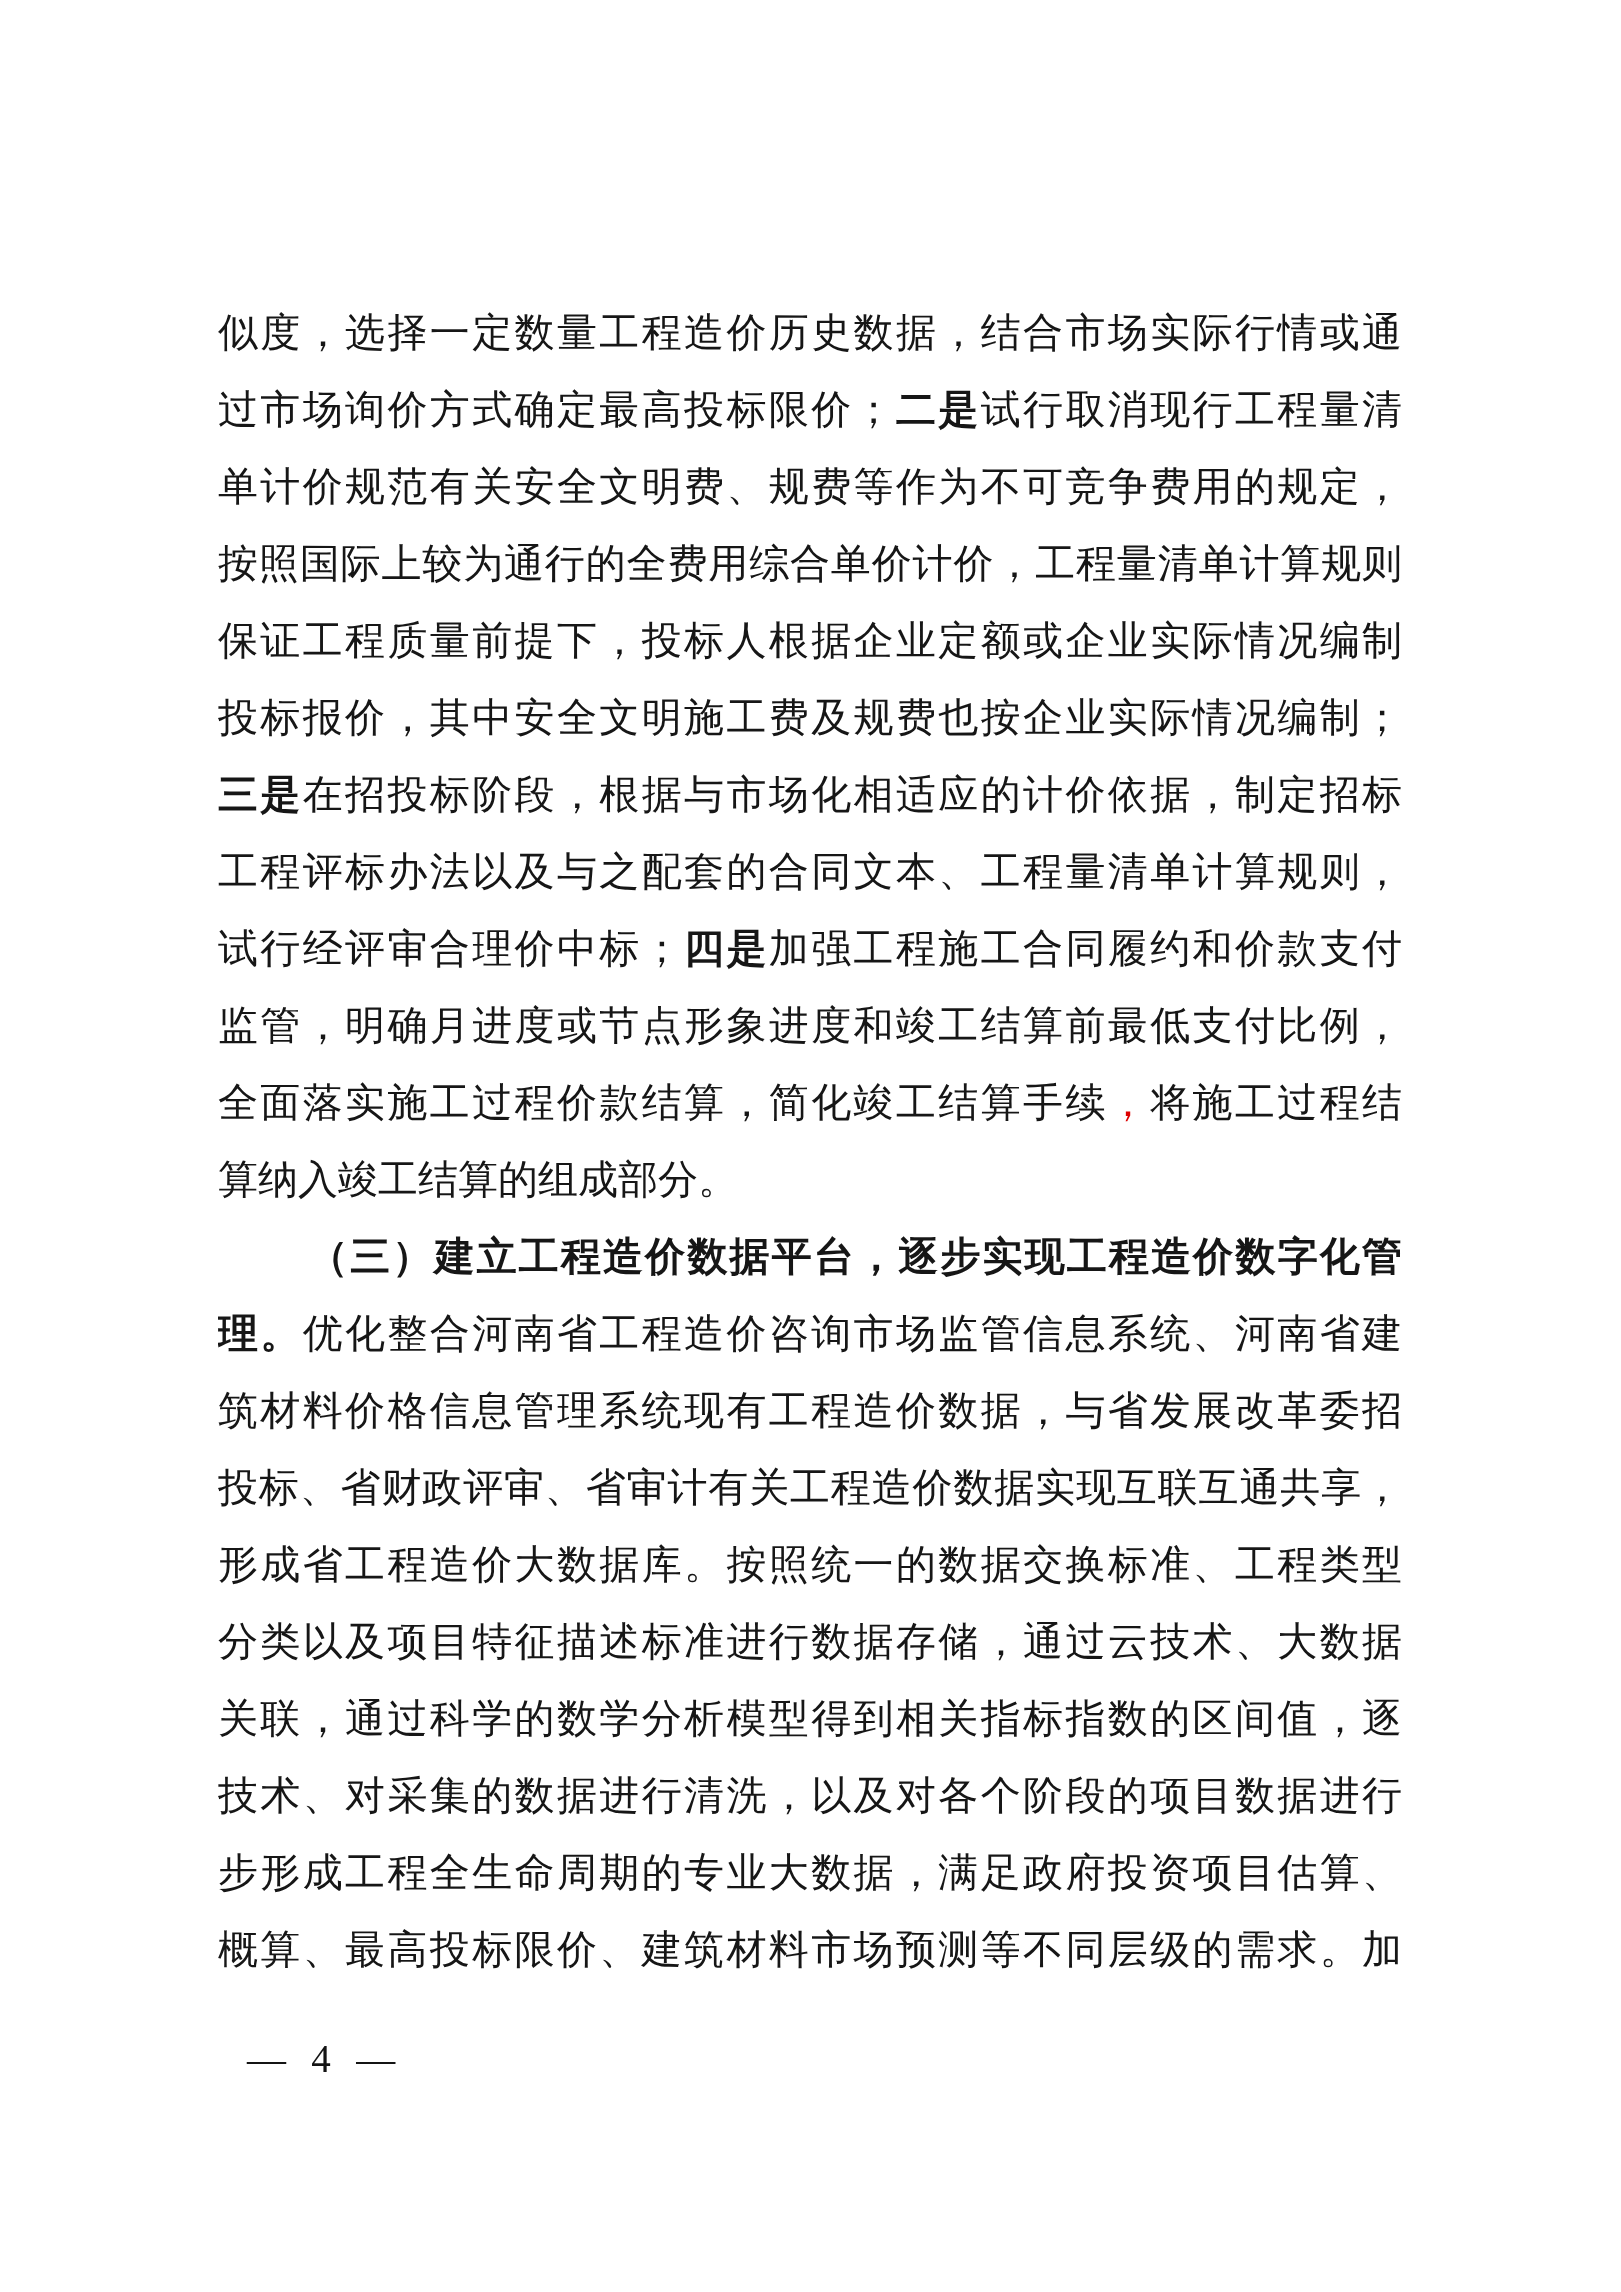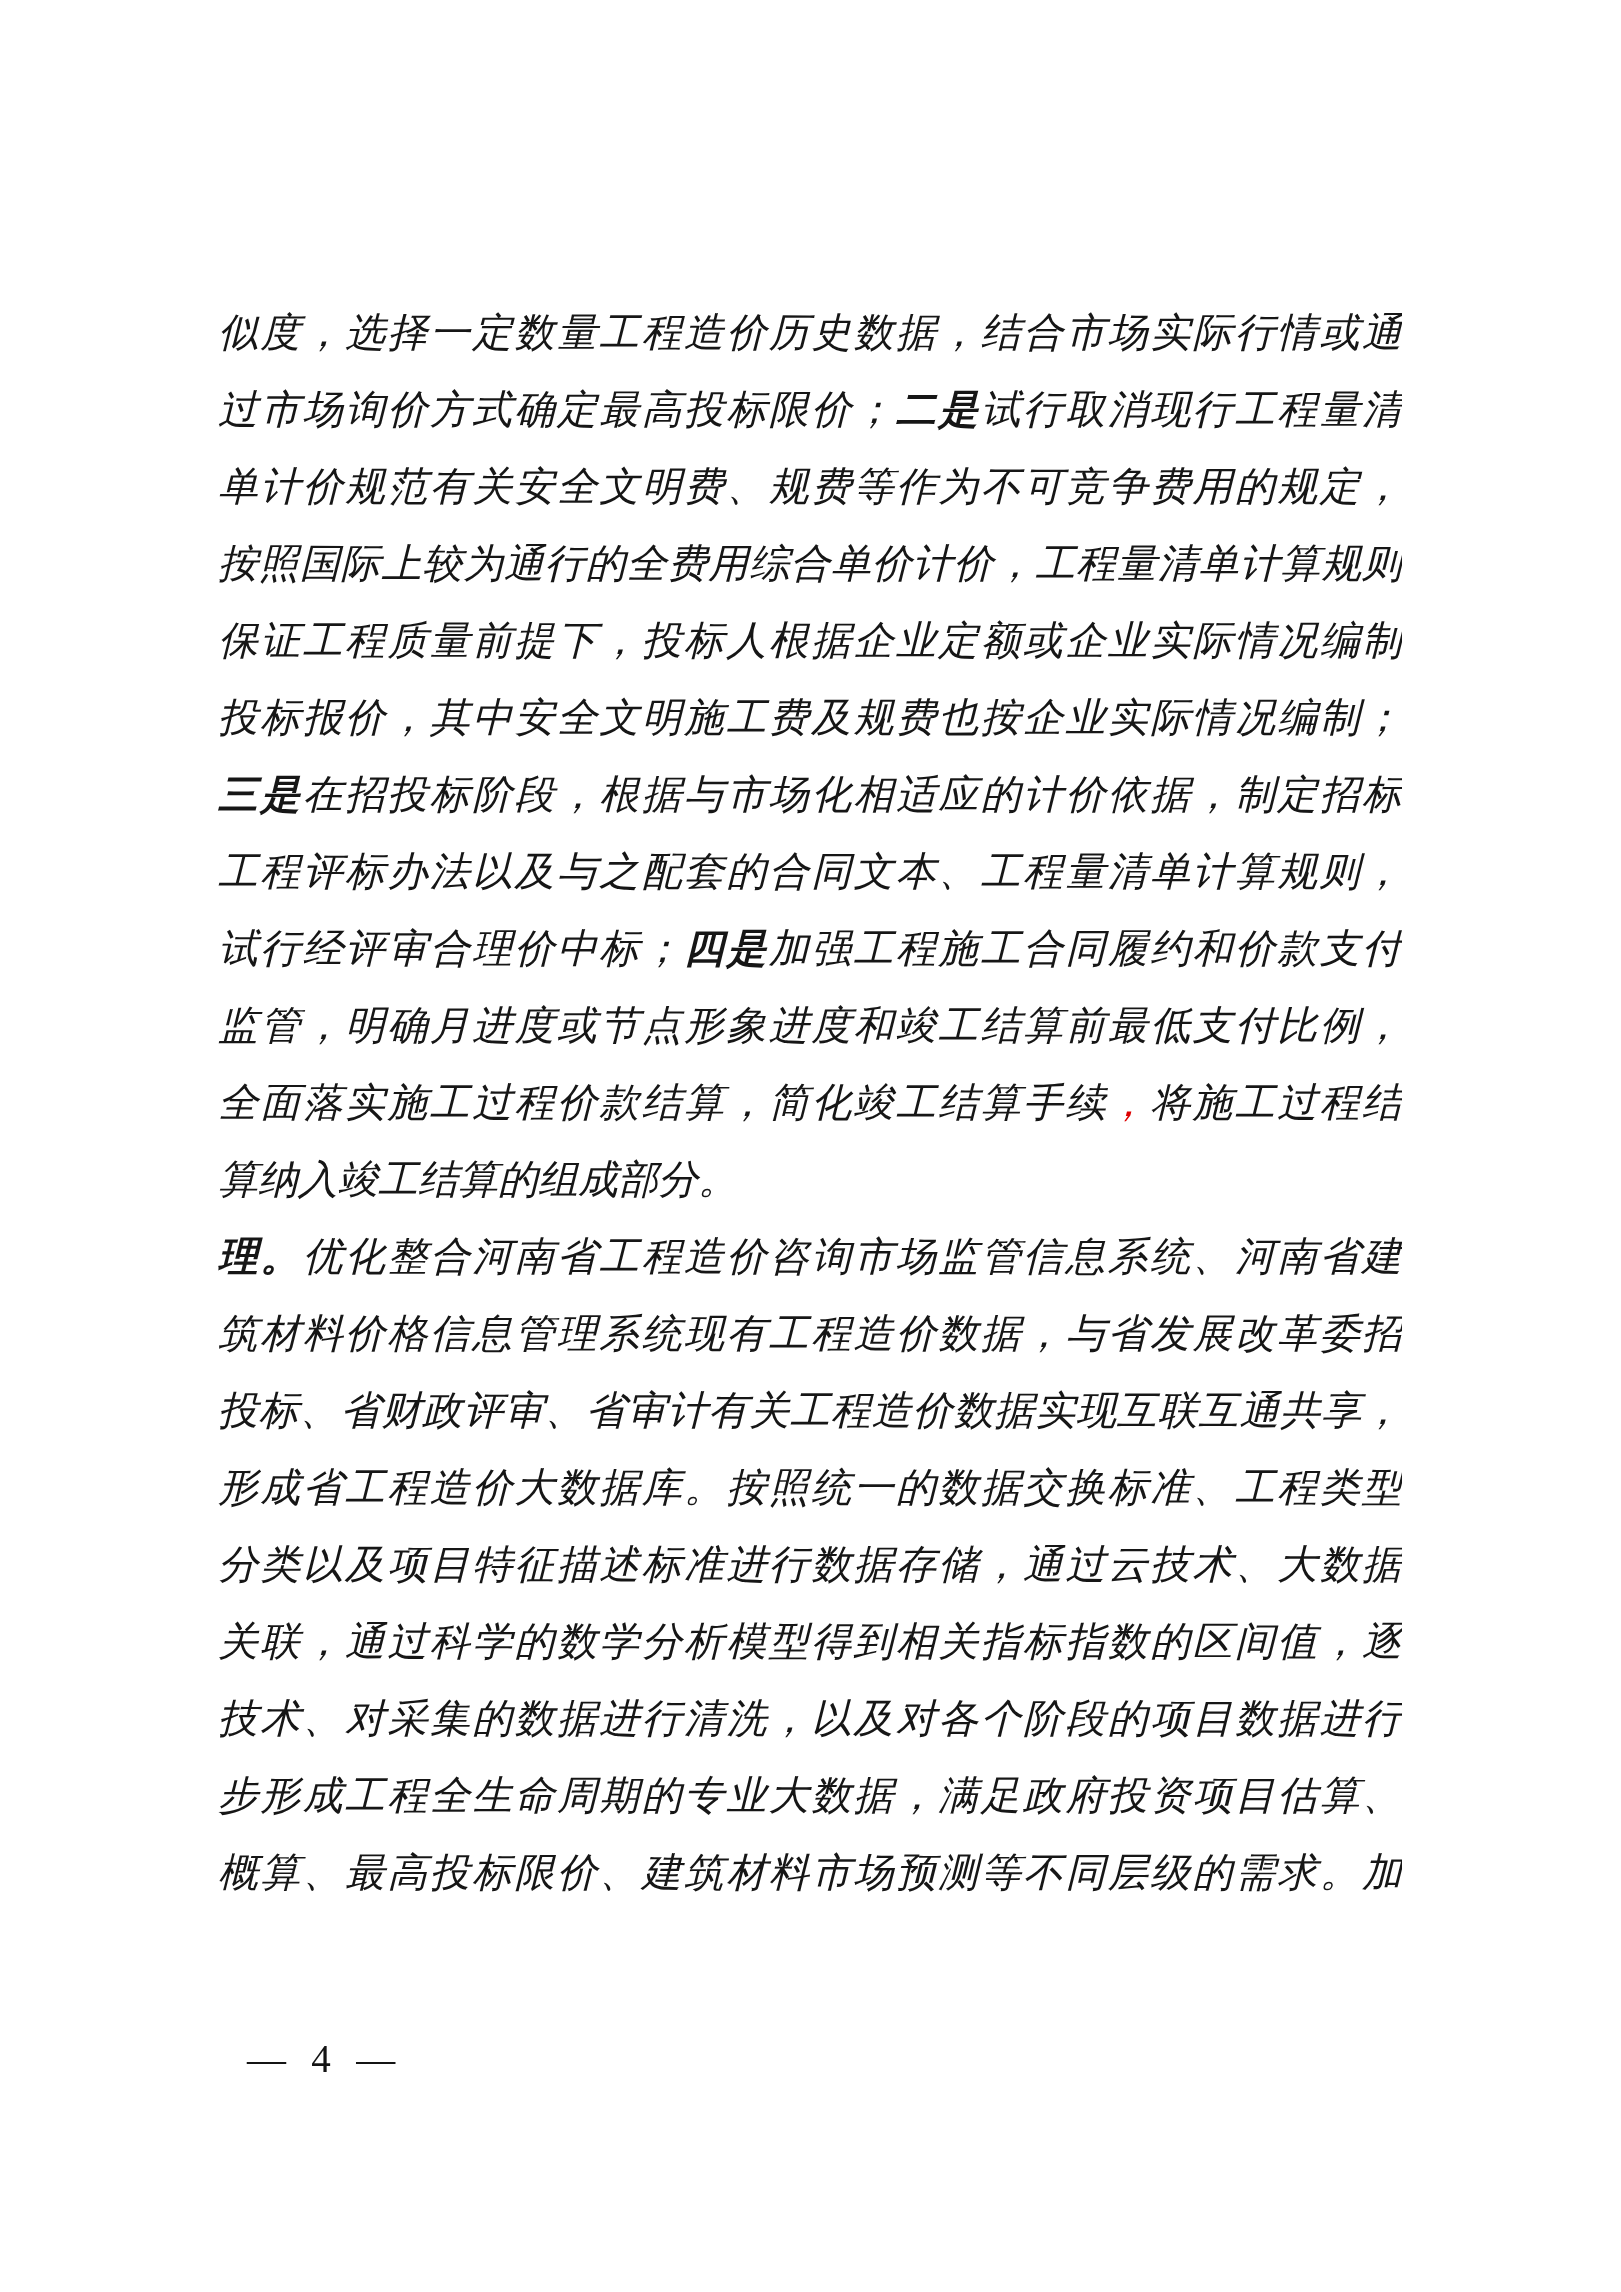--- a/index.html
+++ b/index.html
@@ -54,33 +54,34 @@
     line-height: 43px;
     color: #141414;
     letter-spacing: 7.8px;
     white-space: nowrap;
   }
 </style>
 </head>
 <body style="background: rgb(255, 255, 255);">
 
 <div class="page">
-  <div class="doc-text" style="color: rgb(22, 22, 22); font-style: italic;">
+  <div class="doc-text" style="color: rgb(22, 22, 22);">
       <div class="line"><span class="seg">似度，选择一定数量工程造价历史数据，结合市场实际行情或通</span></div>
       <div class="line"><span class="seg">过市场询价方式确定最高投标限价；</span><span class="seg bold">二是</span><span class="seg">试行取消现行工程量清</span></div>
       <div class="line"><span class="seg">单计价规范有关安全文明费、规费等作为不可竞争费用的规定，</span></div>
       <div class="line"><span class="seg">按照国际上较为通行的全费用综合单价计价，工程量清单计算规则</span></div>
       <div class="line"><span class="seg">保证工程质量前提下，投标人根据企业定额或企业实际情况编制</span></div>
       <div class="line"><span class="seg">投标报价，其中安全文明施工费及规费也按企业实际情况编制；</span></div>
       <div class="line"><span class="seg bold">三是</span><span class="seg">在招投标阶段，根据与市场化相适应的计价依据，制定招标</span></div>
       <div class="line"><span class="seg">工程评标办法以及与之配套的合同文本、工程量清单计算规则，</span></div>
       <div class="line"><span class="seg">试行经评审合理价中标；</span><span class="seg bold">四是</span><span class="seg">加强工程施工合同履约和价款支付</span></div>
       <div class="line"><span class="seg">监管，明确月进度或节点形象进度和竣工结算前最低支付比例，</span></div>
       <div class="line"><span class="seg">全面落实施工过程价款结算，简化竣工结算手续</span><span class="seg red">，</span><span class="seg">将施工过程结</span></div>
       <div class="line flush"><span class="seg">算纳入竣工结算的组成部分。</span></div>
+      <div class="line indent"><span class="seg bold">（三）建立工程造价数据平台，逐步实现工程造价数字化管</span></div>
       <div class="line"><span class="seg bold">理。</span><span class="seg">优化整合河南省工程造价咨询市场监管信息系统、河南省建</span></div>
       <div class="line"><span class="seg">筑材料价格信息管理系统现有工程造价数据，与省发展改革委招</span></div>
       <div class="line"><span class="seg">投标、省财政评审、省审计有关工程造价数据实现互联互通共享，</span></div>
       <div class="line"><span class="seg">形成省工程造价大数据库。按照统一的数据交换标准、工程类型</span></div>
       <div class="line"><span class="seg">分类以及项目特征描述标准进行数据存储，通过云技术、大数据</span></div>
       <div class="line"><span class="seg">关联，通过科学的数学分析模型得到相关指标指数的区间值，逐</span></div>
       <div class="line"><span class="seg">技术、对采集的数据进行清洗，以及对各个阶段的项目数据进行</span></div>
       <div class="line"><span class="seg">步形成工程全生命周期的专业大数据，满足政府投资项目估算、</span></div>
       <div class="line"><span class="seg">概算、最高投标限价、建筑材料市场预测等不同层级的需求。加</span></div>
     </div>

